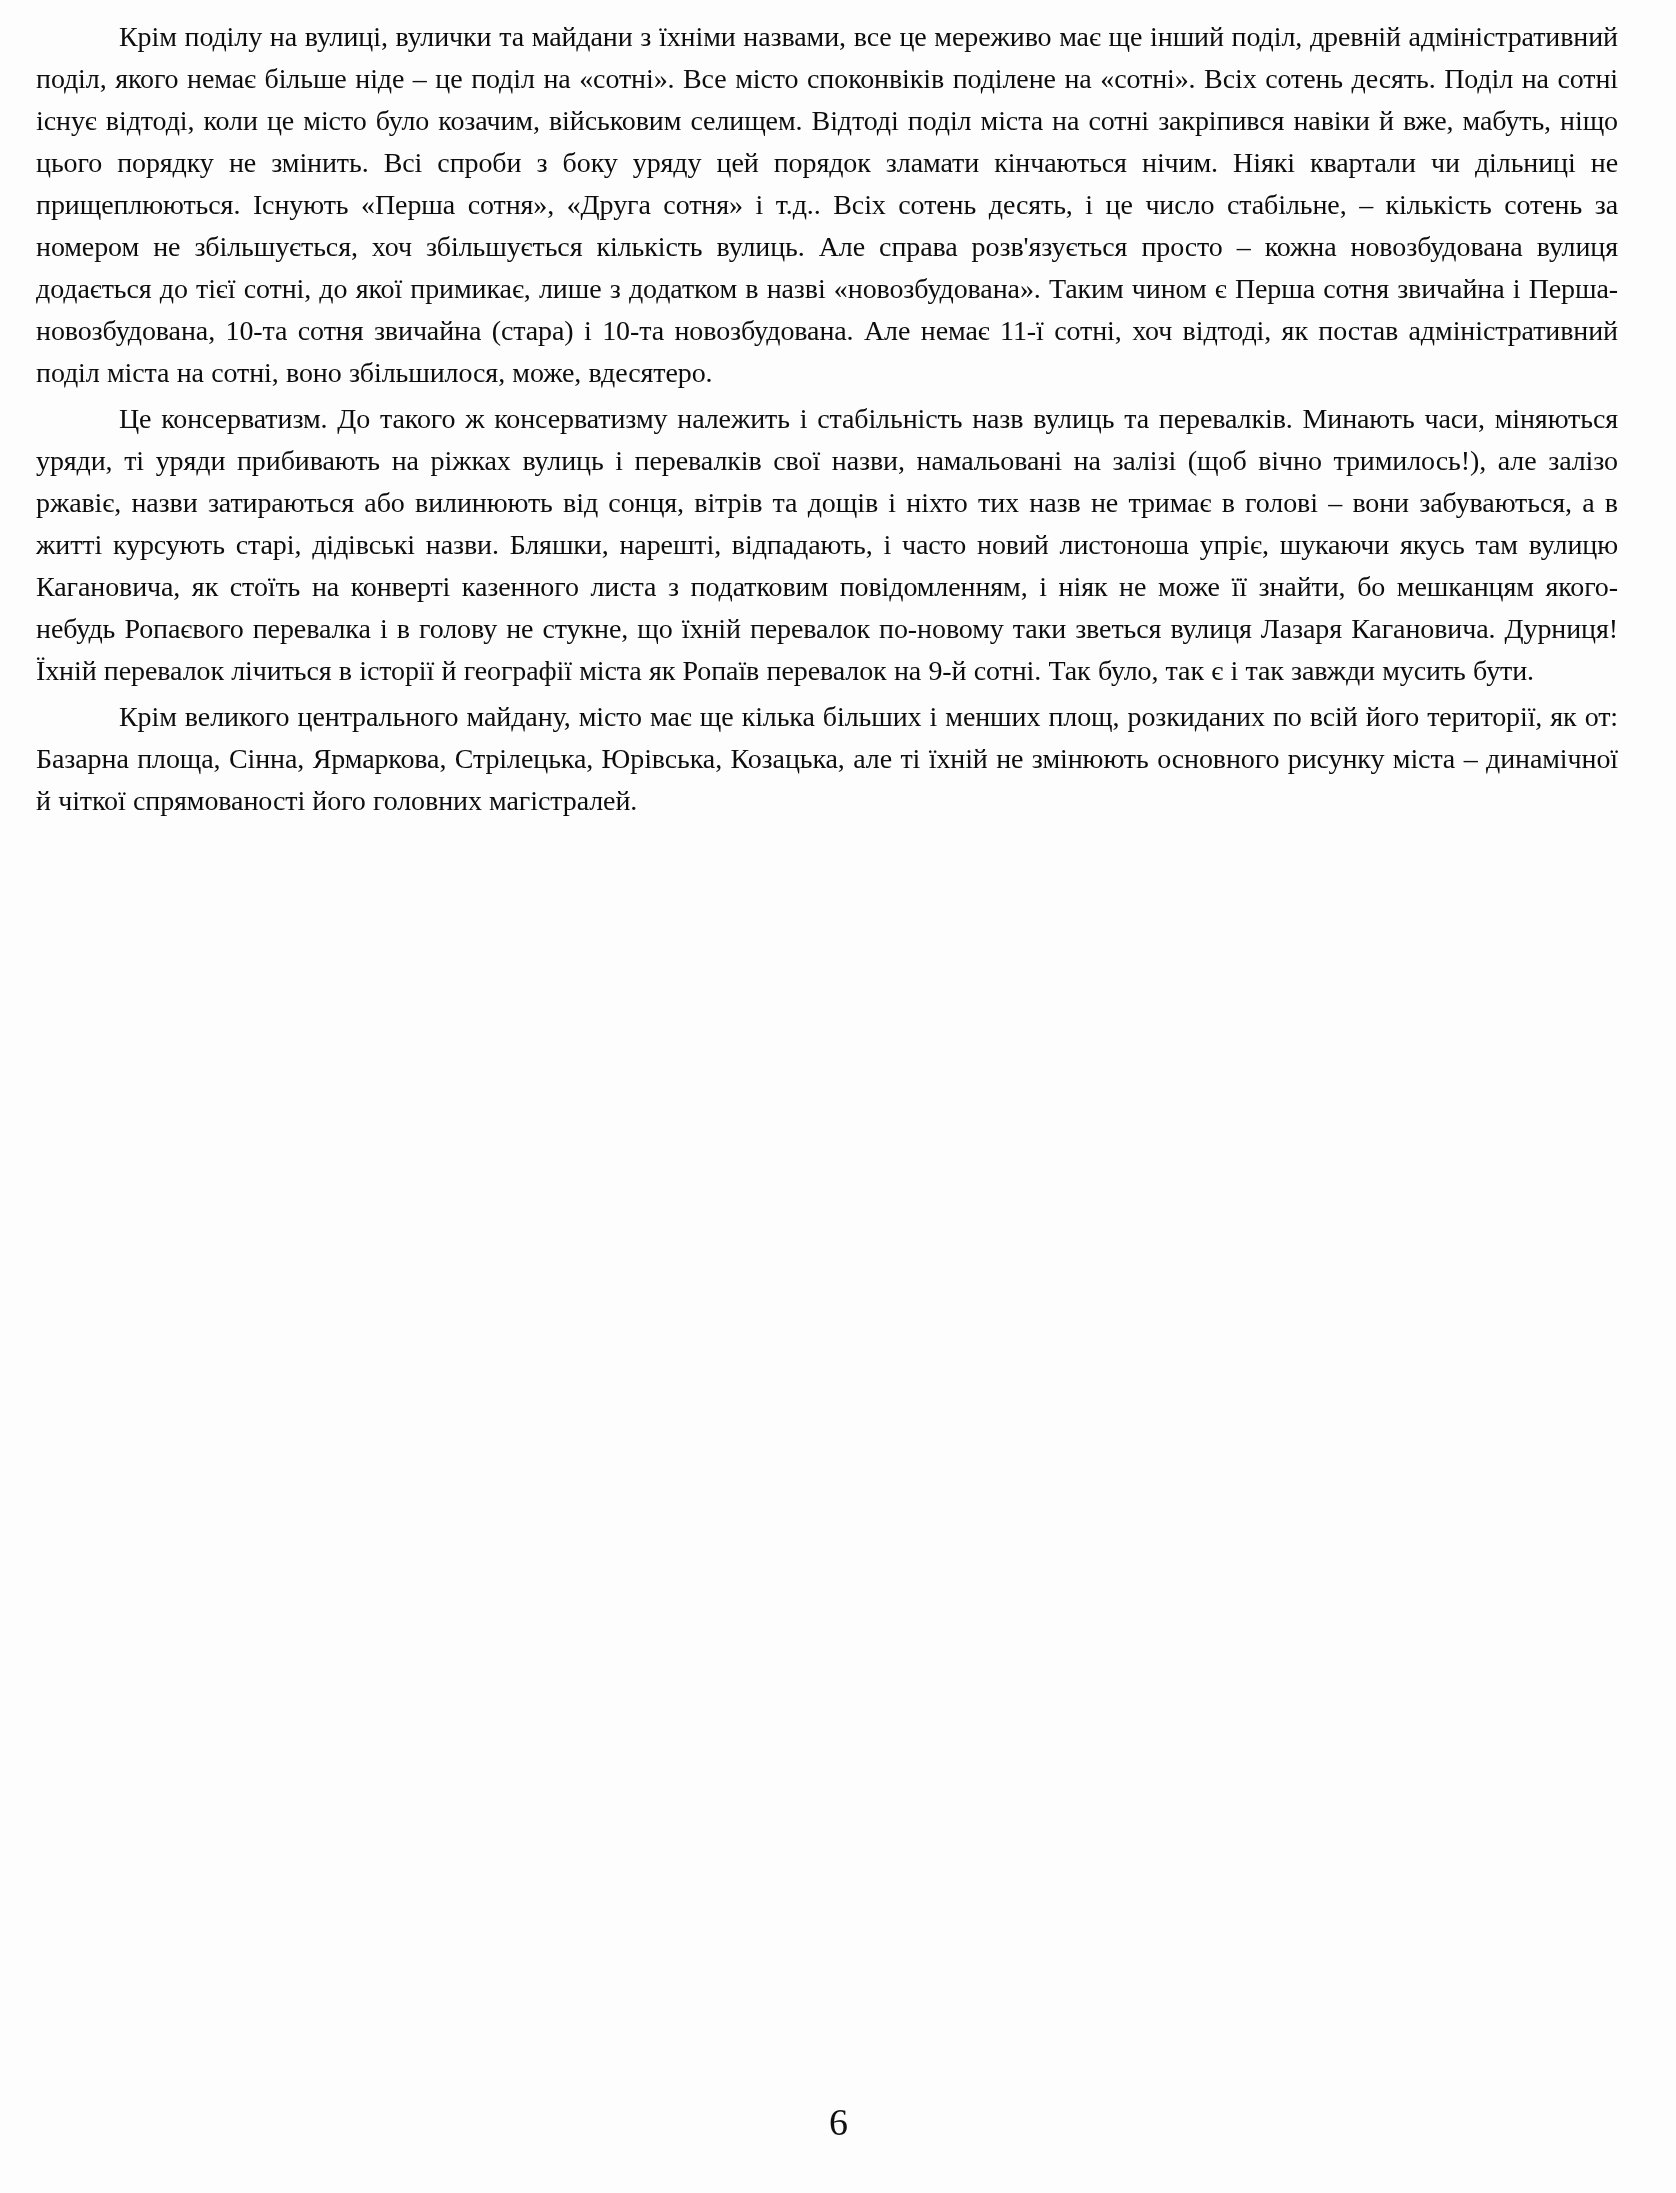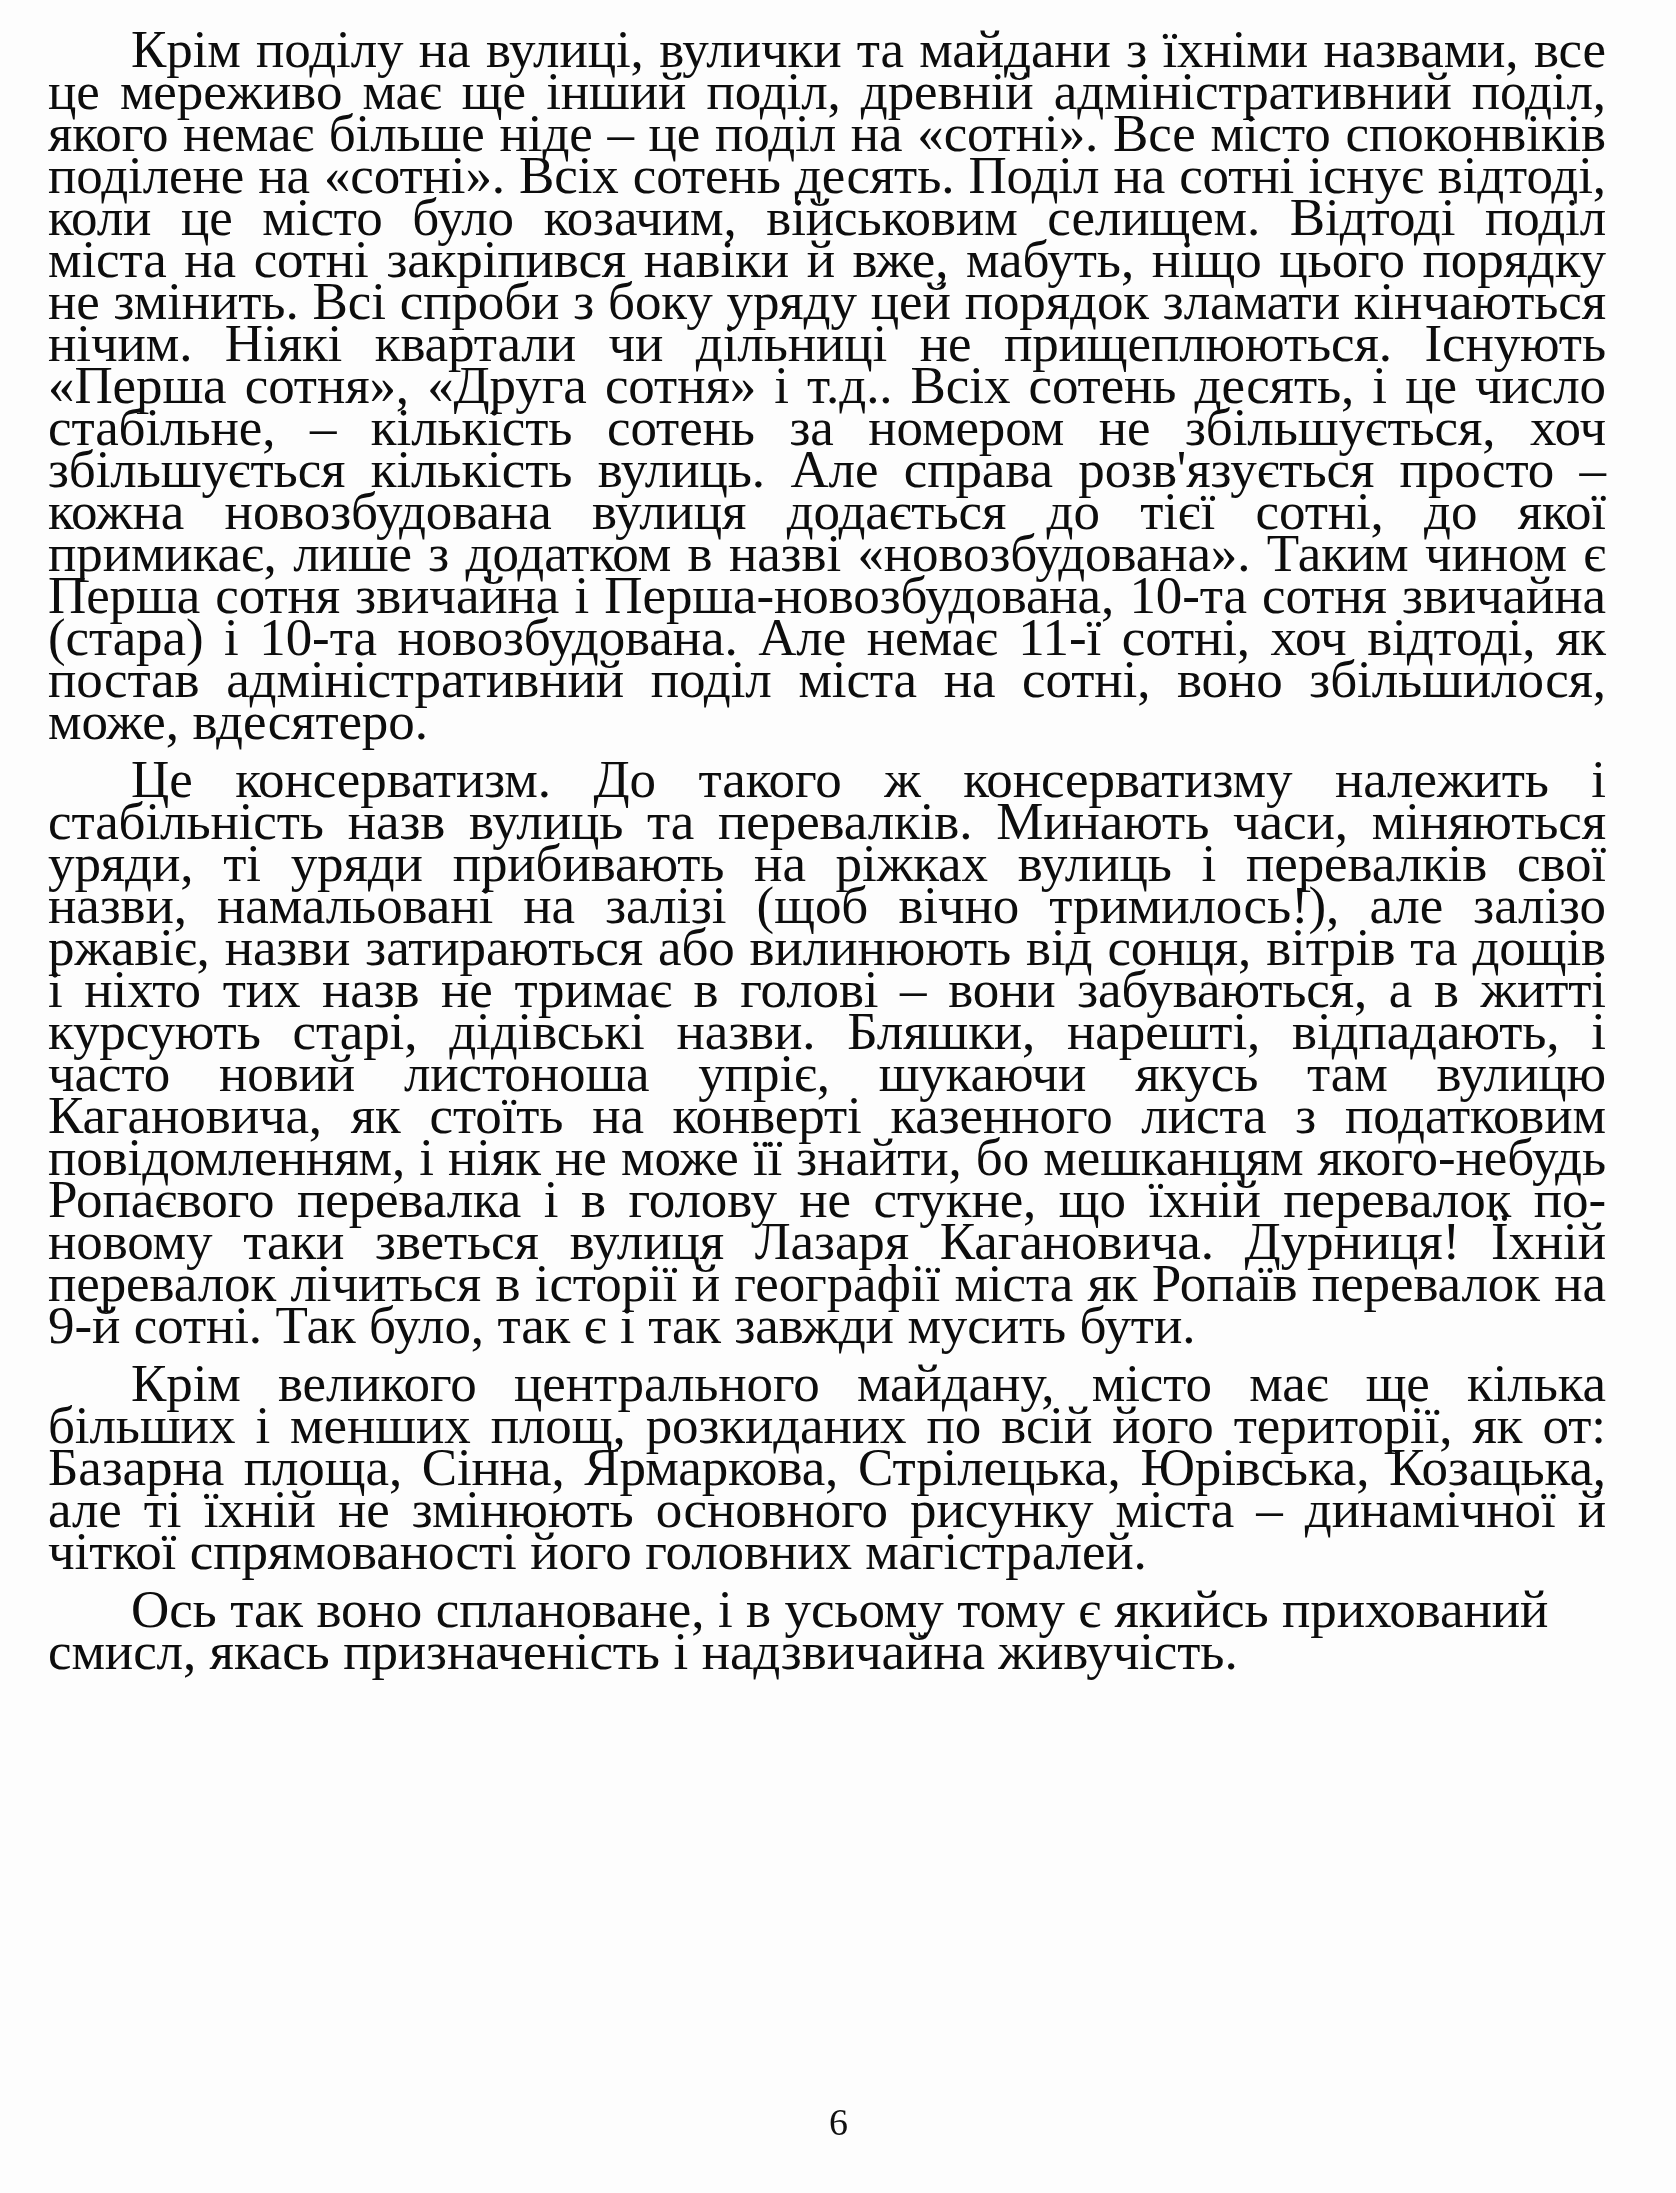--- a/index.html
+++ b/index.html
@@ -18,25 +18,25 @@
     font-family: "Liberation Serif", "DejaVu Serif", serif;
     color: #0d0d0d;
   }
   .text-column {
     position: absolute;
     left: 32px;
     top: 12.2px;
     width: 1590px;
   }
   .para {
-    margin: 16px;
+    margin: 4px;
     text-align: justify;
     text-justify: inter-word;
     text-indent: 83px;
-    font-size: 53px;
+    font-size: 28px;
     line-height: 42px;
     letter-spacing: -0.1px;
     word-spacing: 0.4px;
     hyphens: manual;
     -webkit-hyphens: manual;
   }
   .para:last-of-type {
     text-align: left;
   }
   .para.p-tail {
@@ -56,19 +56,18 @@
 </style>
 </head>
 <body>
 
 <div class="page">
 
   <div class="text-column">
     <p class="para p-tail">Крім поділу на вулиці, вулички та майдани з їхніми назвами, все це мереживо має ще інший поділ, древній адміністративний поділ, якого немає більше ніде – це поділ на «сотні». Все місто споконвіків поділене на «сотні». Всіх сотень десять. Поділ на сотні існує відтоді, коли це місто було козачим, військовим селищем. Відтоді поділ міста на сотні закріпився навіки й вже, мабуть, ніщо цього порядку не змінить. Всі спроби з боку уряду цей порядок зламати кінчаються нічим. Ніякі квартали чи дільниці не прищеплюються. Існують «Перша сотня», «Друга сотня» і т.д.. Всіх сотень десять, і це число стабільне, – кількість сотень за номером не збільшується, хоч збільшується кількість вулиць. Але справа розв'язується просто – кожна новозбудована вулиця додається до тієї сотні, до якої примикає, лише з додатком в назві «новозбудована». Таким чином є Перша сотня звичайна і Перша-новозбудована, 10-та сотня звичайна (стара) і 10-та новозбудована. Але немає 11-ї сотні, хоч відтоді, як постав адміністративний поділ міста на сотні, воно збільшилося, може, вдесятеро.</p>
     <p class="para p-tail">Це консерватизм. До такого ж консерватизму належить і стабільність назв вулиць та перевалків. Минають часи, міняються уряди, ті уряди прибивають на ріжках вулиць і перевалків свої назви, намальовані на залізі (щоб вічно тримилось!), але залізо ржавіє, назви затираються або вилинюють від сонця, вітрів та дощів і ніхто тих назв не тримає в голові – вони забуваються, а в житті курсують старі, дідівські назви. Бляшки, нарешті, відпадають, і часто новий листоноша упріє, шукаючи якусь там вулицю Кагановича, як стоїть на конверті казенного листа з податковим повідомленням, і ніяк не може її знайти, бо мешканцям якого-небудь Ропаєвого перевалка і в голову не стукне, що їхній перевалок по-новому таки зветься вулиця Лазаря Кагановича. Дурниця! Їхній перевалок лічиться в історії й географії міста як Ропаїв перевалок на 9-й сотні. Так було, так є і так завжди мусить бути.</p>
     <p class="para p-tail">Крім великого центрального майдану, місто має ще кілька більших і менших площ, розкиданих по всій його території, як от: Базарна площа, Сінна, Ярмаркова, Стрілецька, Юрівська, Козацька, але ті їхній не змінюють основного рисунку міста – динамічної й чіткої спрямованості його головних магістралей.</p>
-    <p class="para">Ось так воно сплановане, і в усьому тому є якийсь прихований смисл, якась призначеність і надзвичайна живучість.</p>
   </div>
 
   <div class="folio">6</div>
 
 </div>
 
 
 </body></html>

